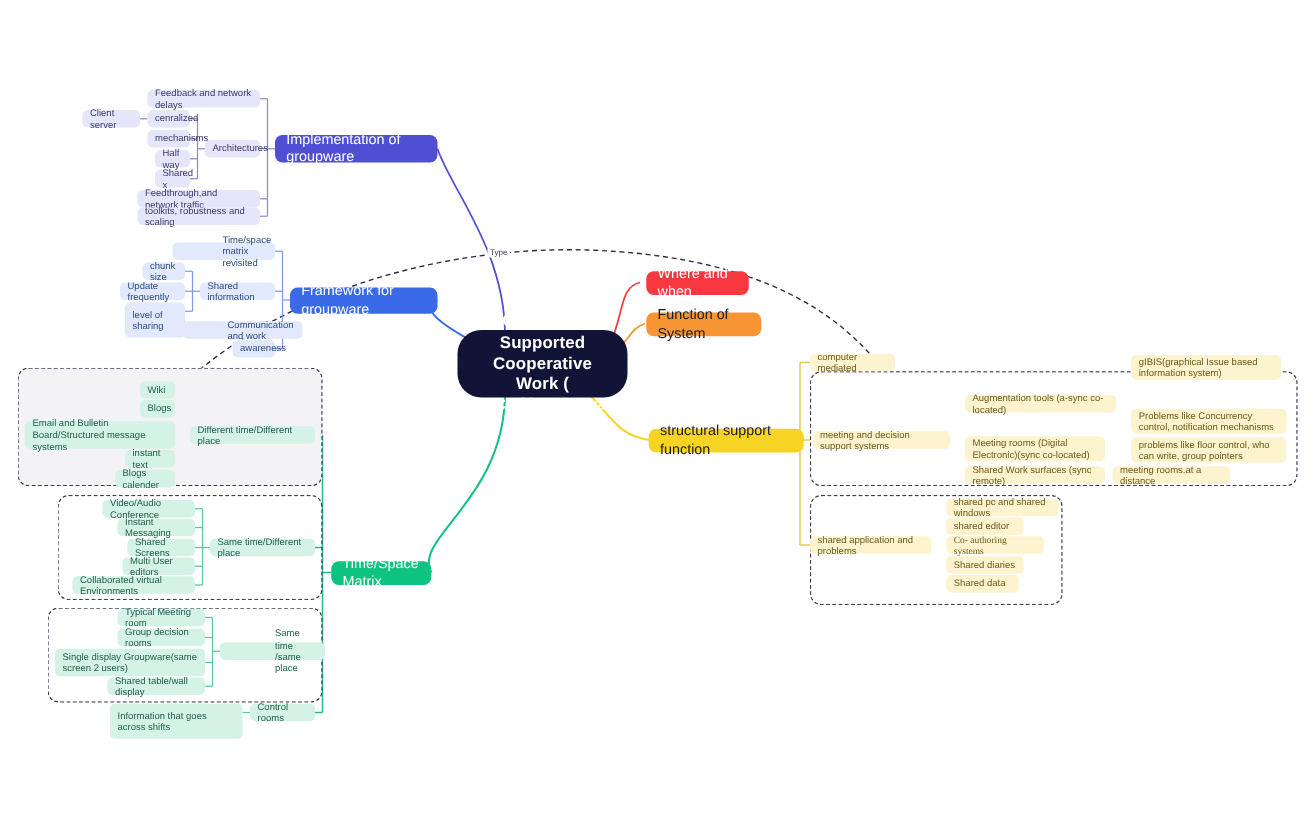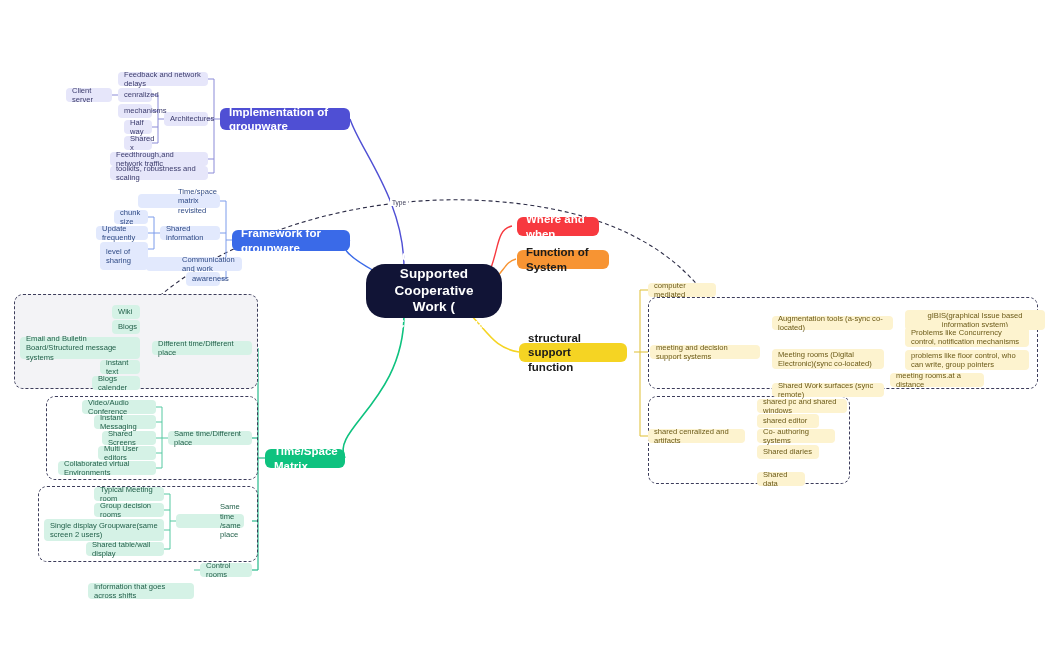--- a/index.html
+++ b/index.html
@@ -39,21 +39,21 @@
     text-align:center;
     justify-content:center;
     padding:8px 10px;
     letter-spacing:.1px;
   }
 
   
   .main{
     color:#ffffff;
     font-size:11.5px;
-    font-weight:700;
+    font-weight:400;
     padding:5px 9px;
     border-radius:6px;
     align-items:center;
   }
   .m-impl{background:#4f4fd4;}
   .m-fram{background:#3a6ae8;}
   .m-tsm {background:#0ec27f;}
   .m-when{background:#f7393f;}
   .m-func{background:#f79433;color:#1b1b1b;}
   .m-supp{background:#f5d423;color:#1b1b1b;}
@@ -211,21 +211,21 @@
   </div>
 
   <div class="node main m-when" style="left:517px;top:217px;width:82px;height:19px;">
     <span>Where and when</span>
   </div>
 
   <div class="node main m-func" style="left:517px;top:250px;width:92px;height:19px;">
     <span>Function of System</span>
   </div>
 
-  <div class="node main m-supp" style="left:519px;top:343px;width:108px;height:19px;">
+  <div class="node main m-supp" style="left:519px;top:343px;width:124px;height:19px;">
     <span>structural support function</span>
   </div>
 
   <div style="position:absolute;left:390px;top:199px;font-size:6.5px;color:#3a3a55;background:#ffffff;padding:0 2px;">
     <span>Type</span>
   </div>
 
   <div class="node leaf p-purple" style="left:118px;top:72px;width:90px;height:14px;">
     <span>Feedback and network delays</span>
   </div>
@@ -291,21 +291,21 @@
   </div>
 
   <div class="node leaf p-green" style="left:152px;top:341px;width:100px;height:14px;">
     <span>Different time/Different place</span>
   </div>
 
   <div class="node leaf p-green" style="left:168px;top:431px;width:84px;height:14px;">
     <span>Same time/Different place</span>
   </div>
 
-  <div class="node leaf p-green" style="left:176px;top:514px;width:68px;height:14px;padding-left:44px;">
+  <div class="node leaf p-green" style="left:176px;top:514px;width:84px;height:14px;padding-left:44px;">
     <span>Same time /same place</span>
   </div>
 
   <div class="node leaf p-green" style="left:200px;top:563px;width:52px;height:14px;">
     <span>Control rooms</span>
   </div>
 
   <div class="node leaf p-green" style="left:112px;top:305px;width:28px;height:14px;">
     <span>Wiki</span>
   </div>
@@ -344,73 +344,73 @@
   <div class="node leaf p-green" style="left:94px;top:503px;width:70px;height:14px;">
     <span>Group decision rooms</span>
   </div>
   <div class="node leaf p-green" style="left:44px;top:519px;width:120px;height:22px;">
     <span>Single display Groupware(same screen 2 users)</span>
   </div>
   <div class="node leaf p-green" style="left:86px;top:542px;width:78px;height:14px;">
     <span>Shared table/wall display</span>
   </div>
 
-  <div class="node leaf p-green" style="left:88px;top:563px;width:106px;height:16px;margin-top:20px;">
+  <div class="node leaf p-green" style="left:88px;top:563px;width:106px;height:28px;">
     <span>Information that goes across shifts</span>
   </div>
 
   <div class="node leaf p-yellow" style="left:648px;top:283px;width:68px;height:14px;">
     <span>computer mediated</span>
   </div>
 
   <div class="node leaf p-yellow" style="left:650px;top:345px;width:110px;height:14px;">
     <span>meeting and decision support systems</span>
   </div>
 
   <div class="node leaf p-yellow" style="left:772px;top:316px;width:121px;height:14px;">
     <span>Augmentation tools (a-sync co-located)</span>
   </div>
 
-  <div class="node leaf p-yellow" style="left:905px;top:310px;width:140px;height:20px;text-align:center;">
+  <div class="node leaf p-yellow" style="left:905px;top:284px;width:120px;height:20px;">
     <span>gIBIS(graphical Issue based information system)</span>
   </div>
 
   <div class="node leaf p-yellow" style="left:905px;top:327px;width:124px;height:20px;">
     <span>Problems like Concurrency control, notification mechanisms</span>
   </div>
 
   <div class="node leaf p-yellow" style="left:772px;top:349px;width:112px;height:20px;">
     <span>Meeting rooms (Digital Electronic)(sync co-located)</span>
   </div>
 
   <div class="node leaf p-yellow" style="left:905px;top:350px;width:124px;height:20px;">
     <span>problems like floor control, who can write, group pointers</span>
   </div>
 
-  <div class="node leaf p-yellow" style="left:772px;top:373px;width:112px;height:14px;margin-top:10px;">
+  <div class="node leaf p-yellow" style="left:772px;top:373px;width:112px;height:14px;">
     <span>Shared Work surfaces (sync remote)</span>
   </div>
 
   <div class="node leaf p-yellow" style="left:890px;top:373px;width:94px;height:14px;">
     <span>meeting rooms.at a distance</span>
   </div>
 
   <div class="node leaf p-yellow" style="left:648px;top:429px;width:97px;height:14px;">
-    <span>shared cenralized and artifacts</span>
+    <span>shared application and problems</span>
   </div>
 
   <div class="node leaf p-yellow" style="left:757px;top:399px;width:90px;height:14px;">
     <span>shared pc and shared windows</span>
   </div>
   <div class="node leaf p-yellow" style="left:757px;top:414px;width:62px;height:14px;">
     <span>shared editor</span>
   </div>
-  <div class="node leaf p-yellow" style="left:757px;top:429px;width:78px;height:14px;">
+  <div class="node leaf p-yellow" style="left:757px;top:429px;width:78px;height:14px;font-family:Liberation Serif, serif;">
     <span>Co- authoring systems</span>
   </div>
   <div class="node leaf p-yellow" style="left:757px;top:445px;width:62px;height:14px;">
     <span>Shared diaries</span>
   </div>
-  <div class="node leaf p-yellow" style="left:757px;top:460px;width:48px;height:14px;margin-top:12px;">
+  <div class="node leaf p-yellow" style="left:757px;top:460px;width:58px;height:14px;">
     <span>Shared data</span>
   </div>
 
 </div>
 
 </body></html>

